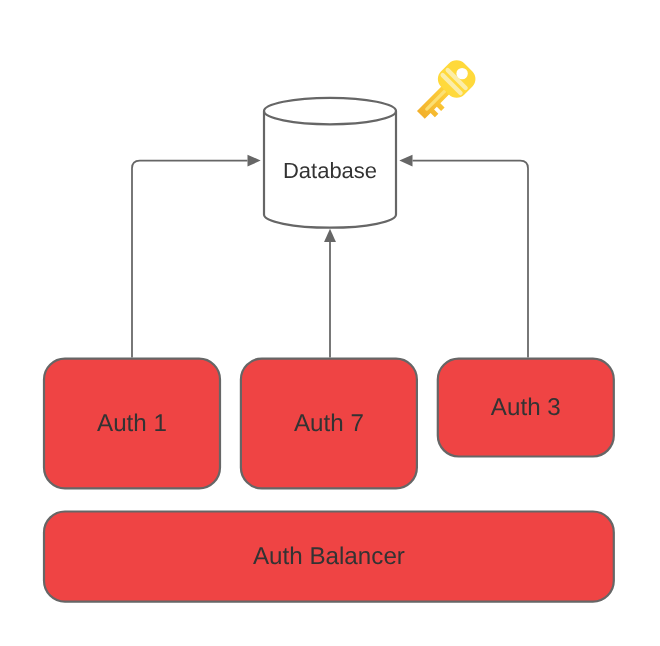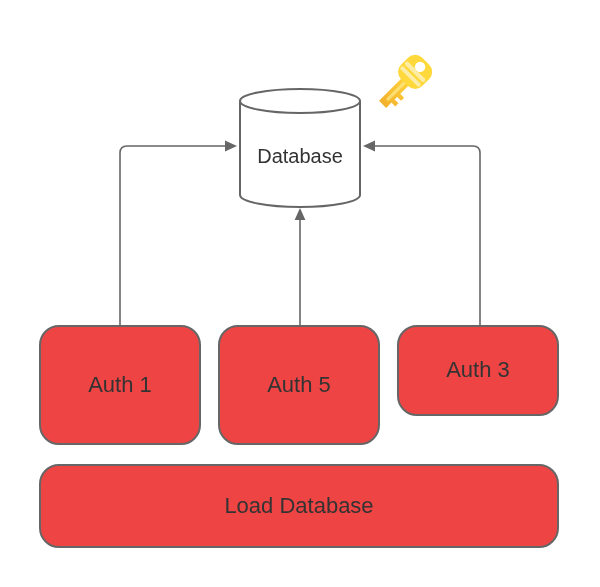--- a/index.html
+++ b/index.html
@@ -119,24 +119,24 @@
         <rect x="16.5" y="20.5" width="27" height="4" rx="2" fill="#FBEDA8"></rect>
       </g>
     </svg>
   </div>
 
   <div class="node" style="left:39px; top:325px; width:162px; height:120px;">
     <span class="node-label">Auth 1</span>
   </div>
 
   <div class="node" style="left:218px; top:325px; width:162px; height:120px;">
-    <span class="node-label">Auth 5</span>
+    <span class="node-label">Auth 7</span>
   </div>
 
   <div class="node" style="left:397px; top:325px; width:162px; height:91px;">
     <span class="node-label">Auth 3</span>
   </div>
 
   <div class="node" style="left:39px; top:464px; width:520px; height:84px;">
-    <span class="node-label">Load Database</span>
+    <span class="node-label">Auth Balancer</span>
   </div>
 
 </div>
 
 </body></html>

